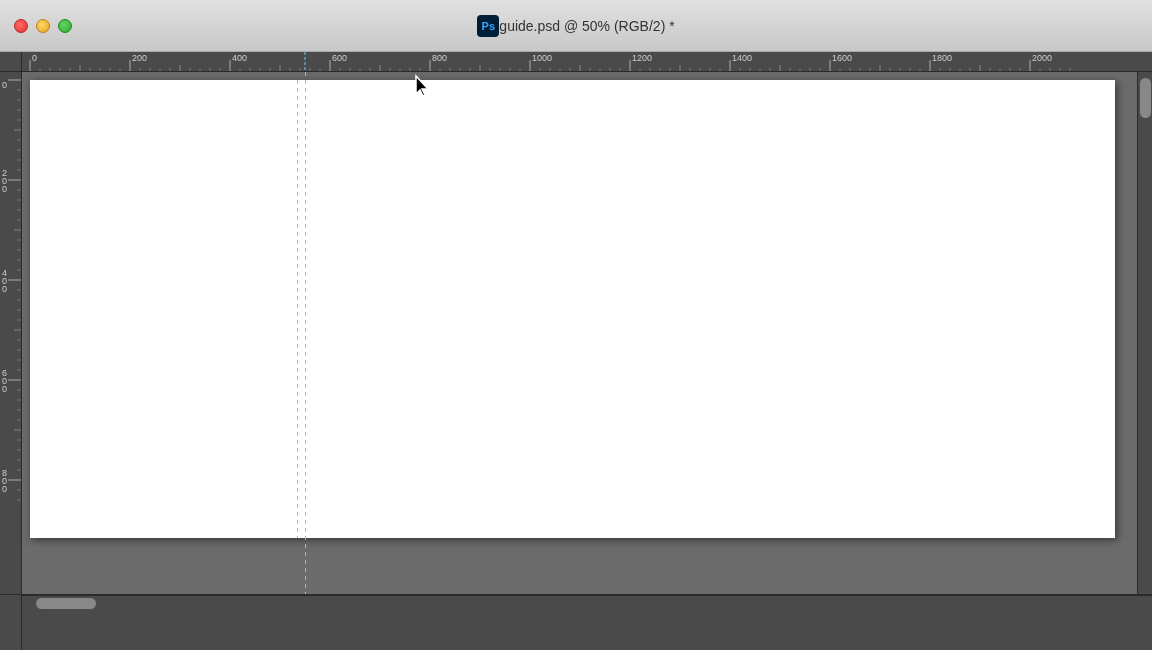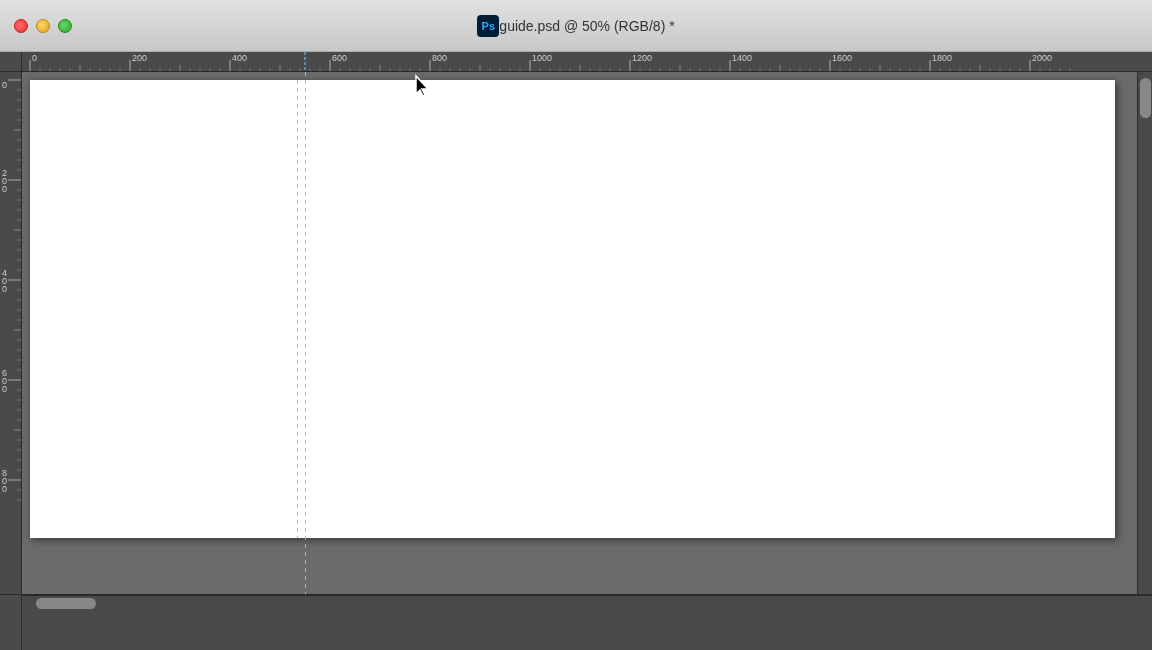--- a/index.html
+++ b/index.html
@@ -265,21 +265,21 @@
 <div class="titlebar">
   <div class="traffic-lights">
     <div class="traffic-light close"></div>
     <div class="traffic-light minimize"></div>
     <div class="traffic-light maximize"></div>
   </div>
   <div class="titlebar-title">
     <div class="ps-icon">
       <span>Ps</span>
     </div>
-    <span>guide.psd @ 50% (RGB/8) *</span>
+    <span>guide.psd @ 50% (RGB/2) *</span>
   </div>
 </div>
 
 <div class="main-area">
 
   <div class="ruler-h">
     <div class="ruler-h-corner"></div>
     <div class="ruler-h-track">
       <svg class="ruler-h-svg">
 

